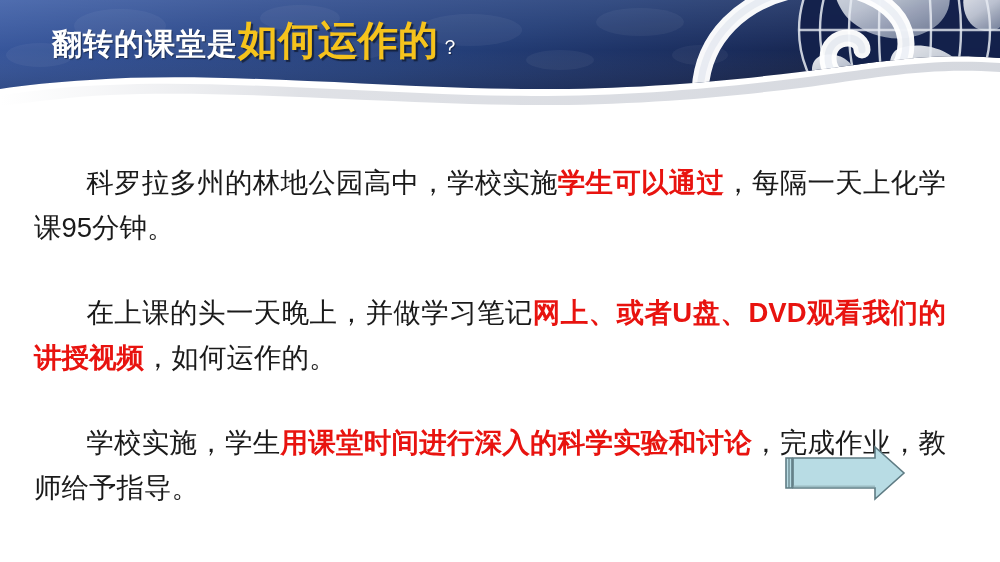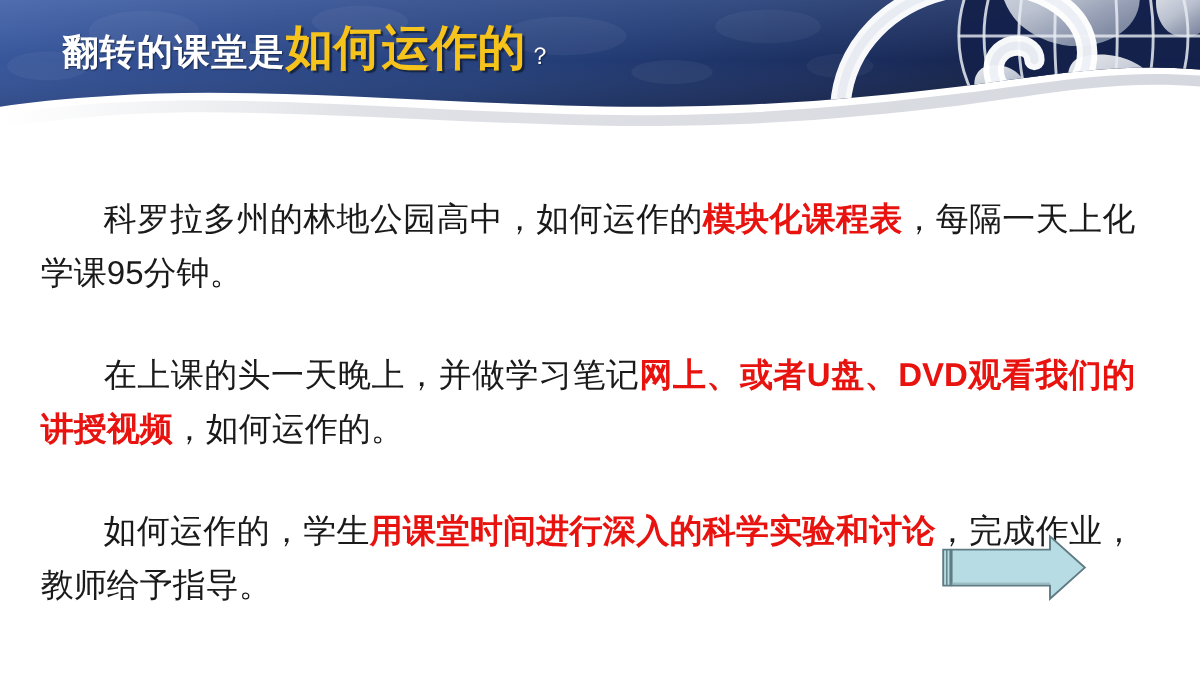--- a/index.html
+++ b/index.html
@@ -232,29 +232,29 @@
     </svg>
 
     <div id="title-block">
       <span class="title-white">翻转的课堂是</span><span class="title-gold">如何运作的</span><span class="title-qmark">？</span>
     </div>
   </div>
 
   <div id="body-text">
 
     <p class="para">
-      <span class="indent"></span><span>科罗拉多州的林地公园高中，如何运作的</span><span class="hl">模块化课程表</span><span>，每隔一天上化学课95分钟。</span>
+      <span class="indent"></span><span>科罗拉多州的林地公园高中，学校实施</span><span class="hl">学生可以通过</span><span>，每隔一天上化学课95分钟。</span>
     </p>
 
     <p class="para">
       <span class="indent"></span><span>在上课的头一天晚上，并做学习笔记</span><span class="hl">网上、或者U盘、DVD观看我们的讲授视频</span><span>，如何运作的。</span>
     </p>
 
     <p class="para">
-      <span class="indent"></span><span>如何运作的，学生</span><span class="hl">用课堂时间进行深入的科学实验和讨论</span><span>，完成作业，教师给予指导。</span>
+      <span class="indent"></span><span>学校实施，学生</span><span class="hl">用课堂时间进行深入的科学实验和讨论</span><span>，完成作业，教师给予指导。</span>
     </p>
 
   </div>
 
   <svg id="arrow" viewBox="0 0 124 56">
 
     <path d="M10,13 L92,13 L92,2 L121,28 L92,54 L92,43 L10,43 Z" fill="#b8dce4" stroke="#5f7c84" stroke-width="1.6" stroke-linejoin="miter"></path>
 
     <path d="M3,13 L9,13 L9,43 L3,43 Z" fill="#b8dce4" stroke="#5f7c84" stroke-width="1.6"></path>
     <line x1="6" y1="13" x2="6" y2="43" stroke="#5f7c84" stroke-width="1.2"></line>

